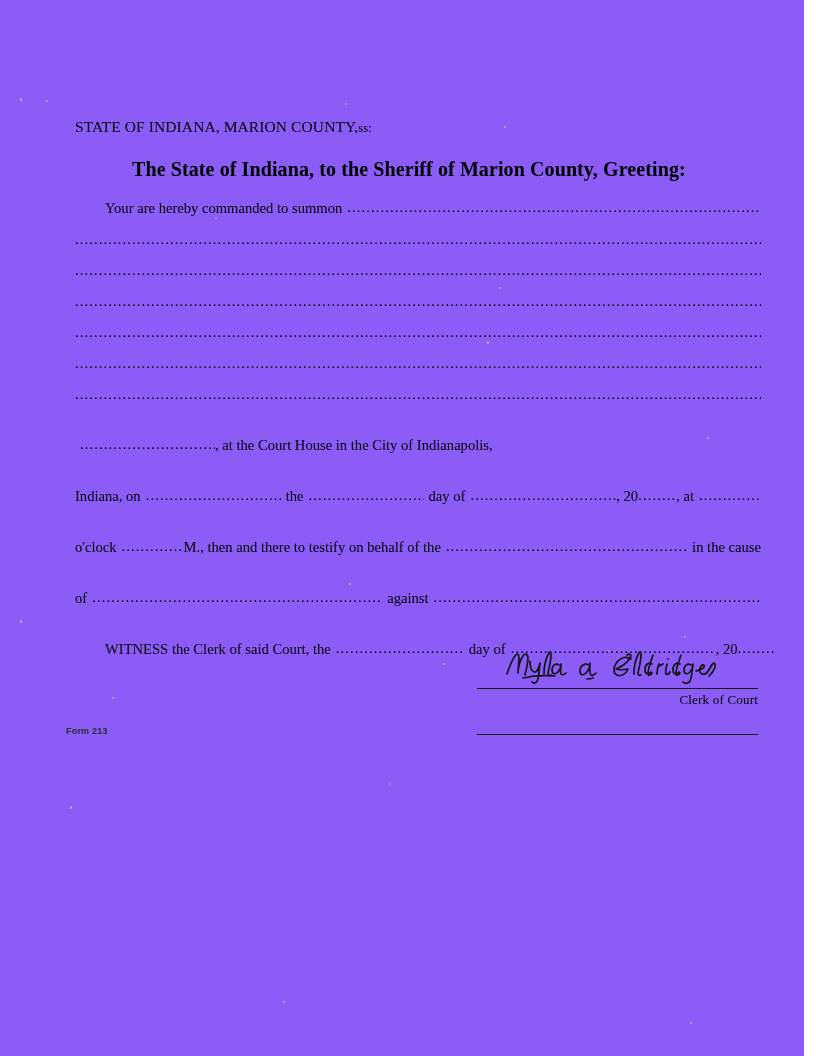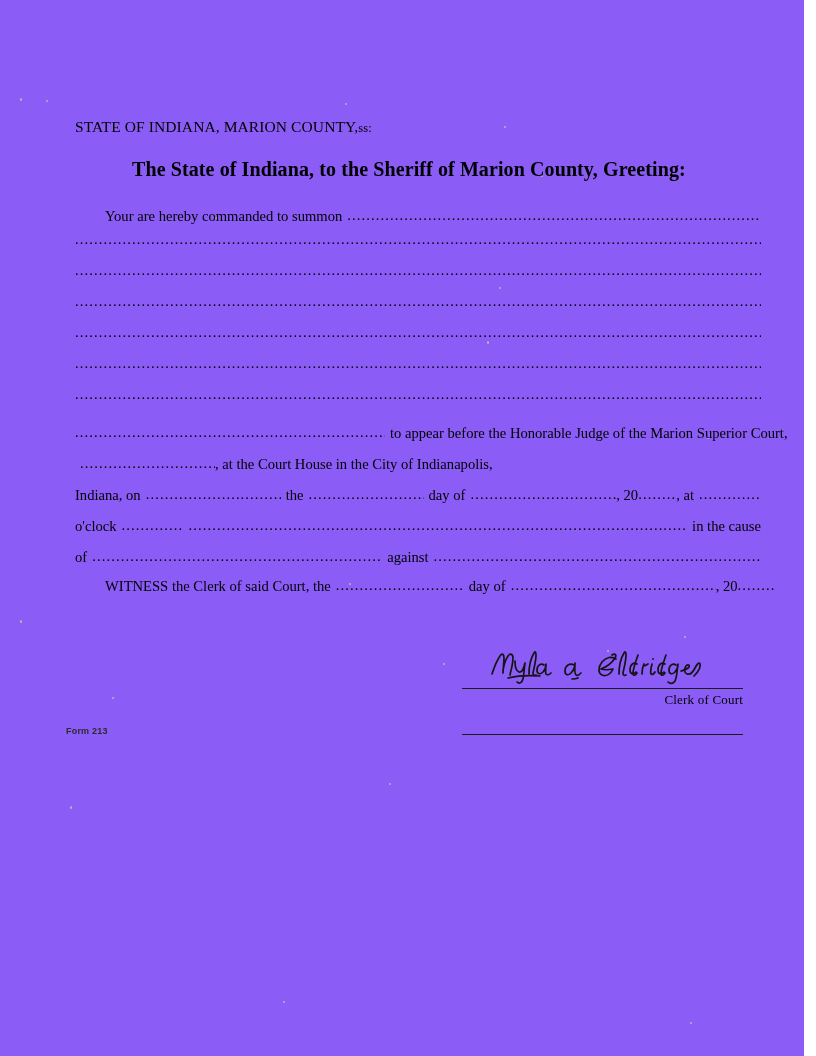--- a/index.html
+++ b/index.html
@@ -46,25 +46,26 @@
     font-weight: bold;
     font-size: 20px;
     margin: 0 0 20px 57px;
     white-space: nowrap;
     letter-spacing: .1px;
   }
 
   
   .row {
     display: flex;
-    align-items: center;
+    align-items: flex-start;
     font-size: 14.6px;
     line-height: 1;
     height: 31px;
     white-space: nowrap;
+    margin-top: 20px;
   }
   .row.indent {
     padding-left: 30px;
   }
   .txt {
     flex: 0 0 auto;
   }
   .sp {
     display: inline-block;
     width: 5px;
@@ -103,21 +104,21 @@
 
   .blankrow {
     height: 31px;
     display: flex;
     align-items: baseline;
   }
 
   
   .sigblock {
     position: absolute;
-    left: 462px;
+    left: 477px;
     top: 648px;
     width: 281px;
   }
   .sigwrap {
     position: relative;
     height: 40px;
   }
   .sigwrap svg {
     position: absolute;
     left: 26px;
@@ -199,25 +200,20 @@
     <div class="blankrow">
         <span class="dots"></span>
       </div>
     <div class="blankrow">
         <span class="dots"></span>
       </div>
     <div class="blankrow">
         <span class="dots"></span>
       </div>
 
-    <div class="row">
-      <span class="dots w310"></span>
-      <span class="sp"></span>
-      <span class="txt">to appear before the Honorable Judge of the Marion Superior Court,</span>
-    </div>
 
     <div class="row">
       <span class="sp"></span>
       <span class="dots w135"></span>
       <span class="txt">, at the Court House in the City of Indianapolis,</span>
     </div>
 
     <div class="row">
       <span class="txt">Indiana, on</span>
       <span class="sp"></span>
@@ -234,20 +230,21 @@
       <span class="dots w38"></span>
       <span class="txt">, at</span>
       <span class="sp"></span>
       <span class="dots w62"></span>
     </div>
 
     <div class="row">
       <span class="txt">o'clock</span>
       <span class="sp"></span>
       <span class="dots w62"></span>
+      <span class="txt">M., then and there to testify on behalf of the</span>
       <span class="sp"></span>
       <span class="dots"></span>
       <span class="sp"></span>
       <span class="txt">in the cause</span>
     </div>
 
     <div class="row">
       <span class="txt">of</span>
       <span class="sp"></span>
       <span class="dots w290"></span>

